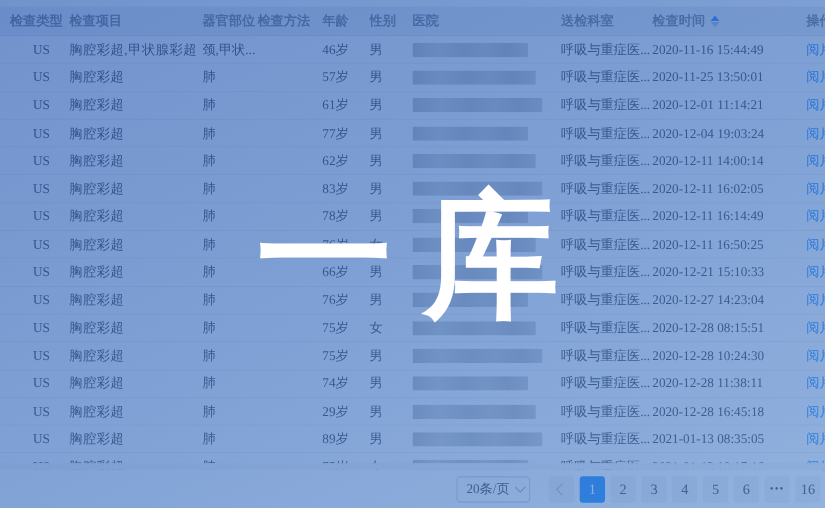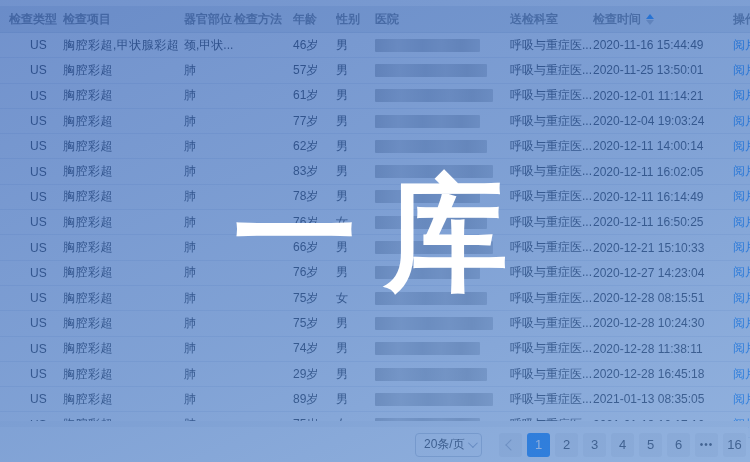--- a/index.html
+++ b/index.html
@@ -1,17 +1,17 @@
 <!DOCTYPE html>
 <html><head>
 <meta charset="utf-8">
 <style>
   html,body{margin:0;padding:0;}
   body{font-family:"Liberation Sans","DejaVu Sans",sans-serif;}
-  .page{position:relative;width:750px;height:462px;background:#ffffff;overflow:hidden;}
+  .page{position:relative;width:750px;height:462px;background:#ffffff;overflow:hidden;font-family:Liberation Serif, serif;}
 
   
   .table{position:absolute;top:6px;left:0;width:793px;}
   .thead,.tr{display:grid;grid-template-columns:54px 121px 50px 59px 43px 39px 135px 83px 140px 60px;padding-left:9px;align-items:center;}
   .thead{height:26px;background:#eceff4;border-bottom:1px solid #dfe4ec;}
   .th{font-size:12px;font-weight:700;color:#8d929b;white-space:nowrap;overflow:hidden;display:flex;align-items:center;}
   .tr{height:24.3px;background:#fdfdfe;border-bottom:1px solid #ebeef5;}
   .td{font-size:12px;color:#5a5e66;white-space:nowrap;overflow:hidden;}
   .td.col-type{padding-left:21px;}
   .td.col-item{letter-spacing:0.5px;}

